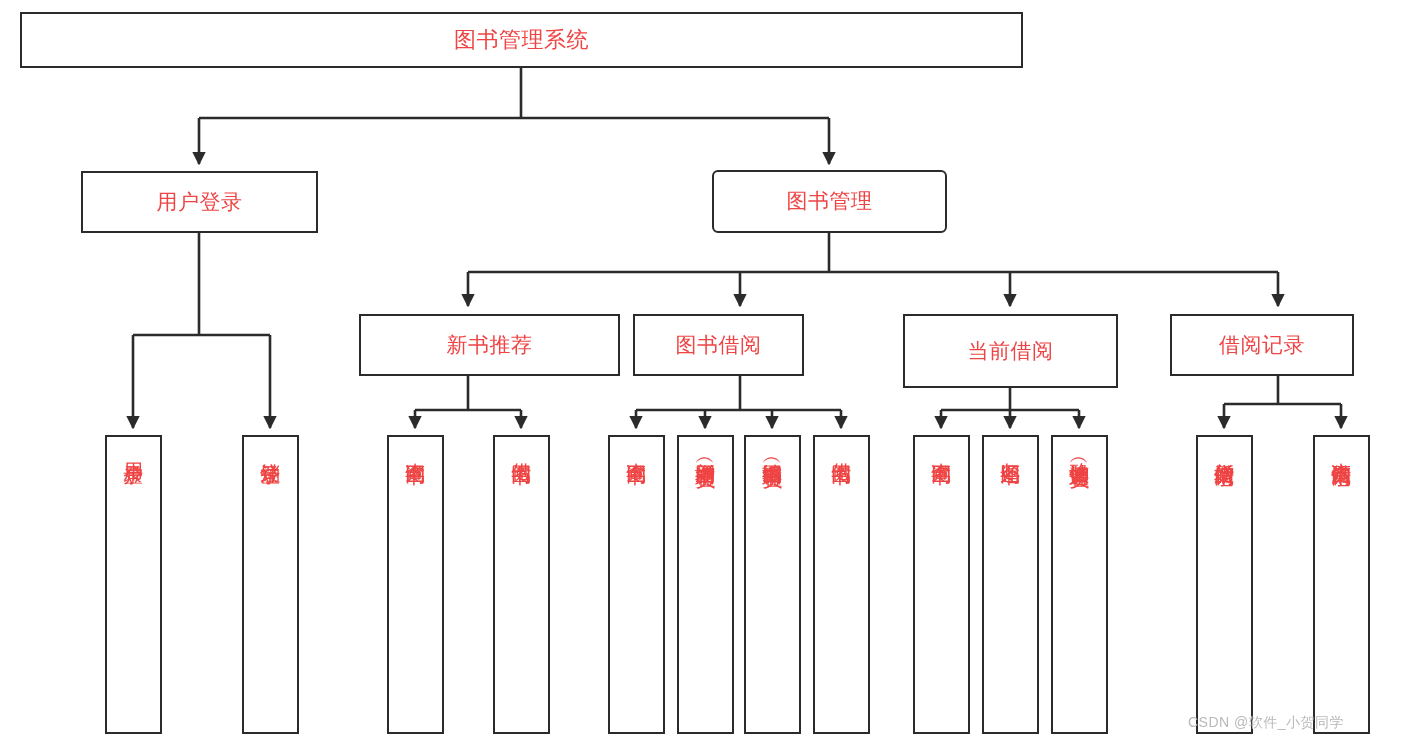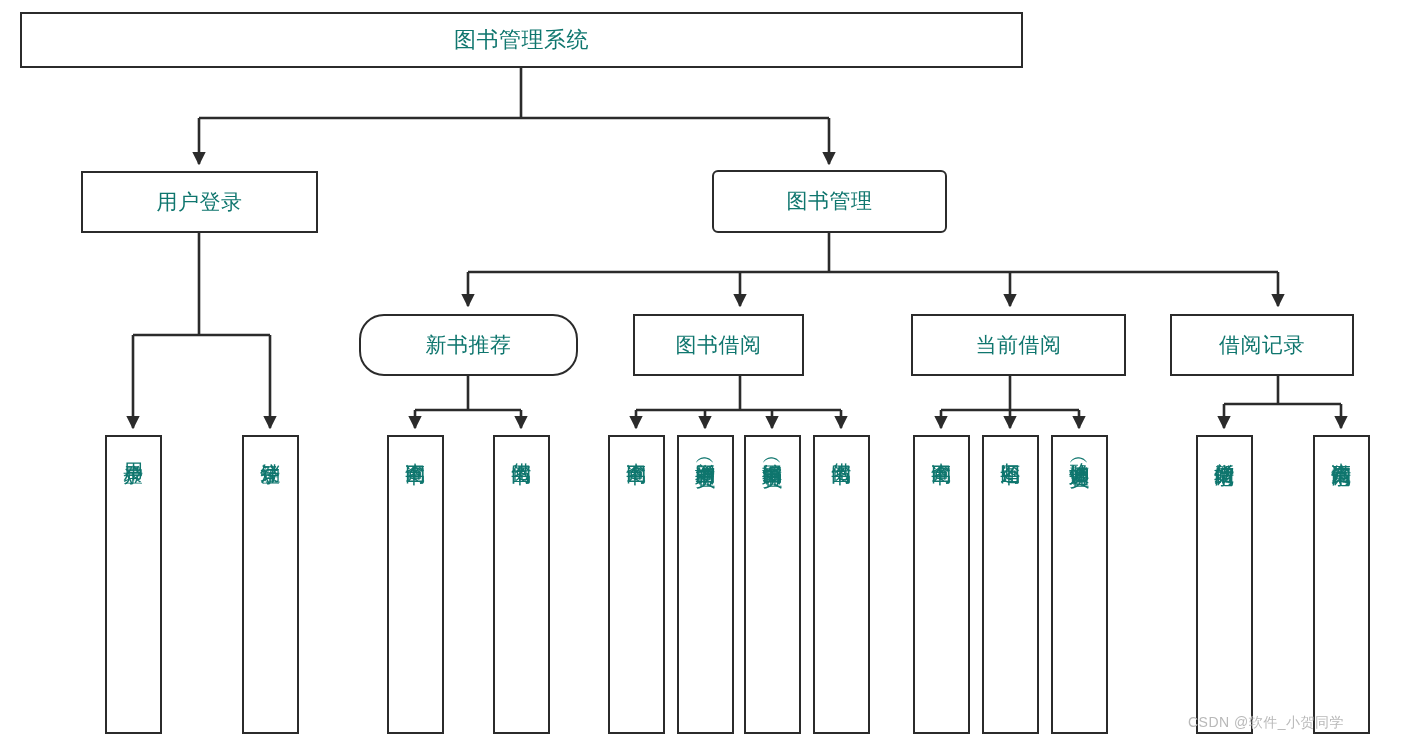--- a/index.html
+++ b/index.html
@@ -33,21 +33,21 @@
     background: #ffffff;
     display: flex;
     align-items: center;
     justify-content: center;
     text-align: center;
   }
   .node .label {
     font-size: 21px;
     line-height: 1.18;
     letter-spacing: 0.5px;
-    color: #0f766e;
+    color: #ef4444;
     white-space: nowrap;
   }
   .node.leaf {
     align-items: flex-start;
     justify-content: center;
     padding-top: 10px;
   }
   .node.leaf .label {
     writing-mode: vertical-rl;
     text-orientation: upright;
@@ -130,27 +130,27 @@
     <span class="label">图书管理系统</span>
   </div>
 
   <div class="node" style="left:81px; top:171px; width:237px; height:62px;">
     <span class="label">用户登录</span>
   </div>
   <div class="node" style="left:712px; top:170px; width:235px; height:63px;border-radius:6px;">
     <span class="label">图书管理</span>
   </div>
 
-  <div class="node" style="left:359px; top:314px; width:219px; height:62px;border-radius:25px;">
+  <div class="node" style="left:359px; top:314px; width:261px; height:62px;">
     <span class="label">新书推荐</span>
   </div>
   <div class="node" style="left:633px; top:314px; width:171px; height:62px;">
     <span class="label">图书借阅</span>
   </div>
-  <div class="node" style="left:903px; top:314px; width:215px; height:62px;margin-left:8px;">
+  <div class="node" style="left:903px; top:314px; width:215px; height:74px;">
     <span class="label">当前借阅</span>
   </div>
   <div class="node" style="left:1170px; top:314px; width:184px; height:62px;">
     <span class="label">借阅记录</span>
   </div>
 
   <div class="node leaf" style="left:105px; top:435px; width:57px; height:299px;">
     <span class="label">用户登录</span>
   </div>
   <div class="node leaf" style="left:242px; top:435px; width:57px; height:299px;">

